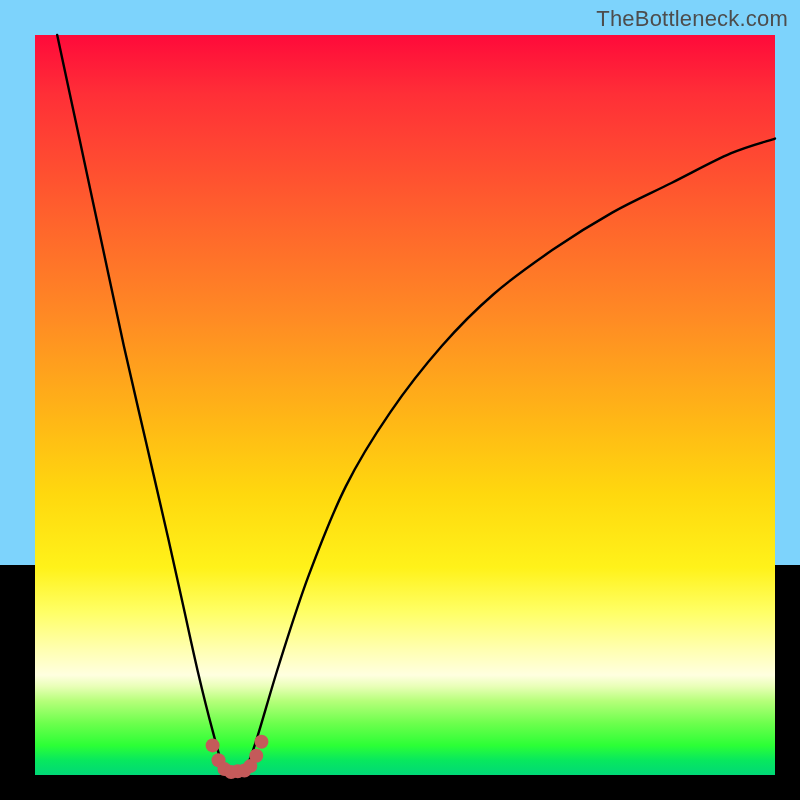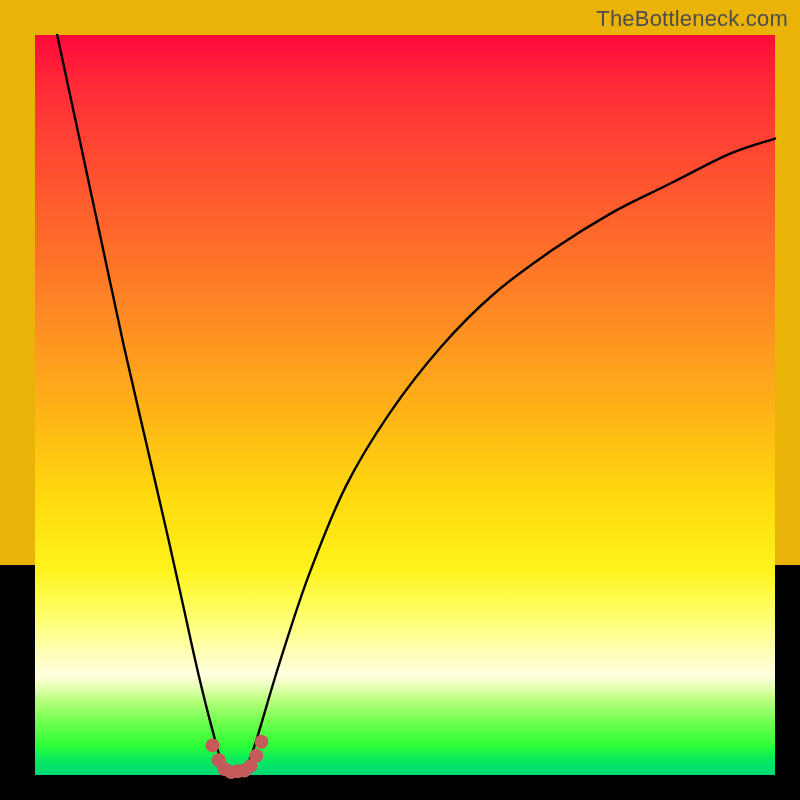--- a/index.html
+++ b/index.html
@@ -10,21 +10,21 @@
     overflow: hidden;
     background: #000;
     font-family: Arial, Helvetica, sans-serif;
   }
   .frame {
     position: absolute;
     left: 0;
     top: 0;
     width: 800px;
     height: 565px;
-    background: #eab308;
+    background: #7dd3fc;
   }
   .plot {
     position: absolute;
     left: 35px;
     top: 35px;
     width: 740px;
     height: 740px;
     
     background: linear-gradient(
       to bottom,

